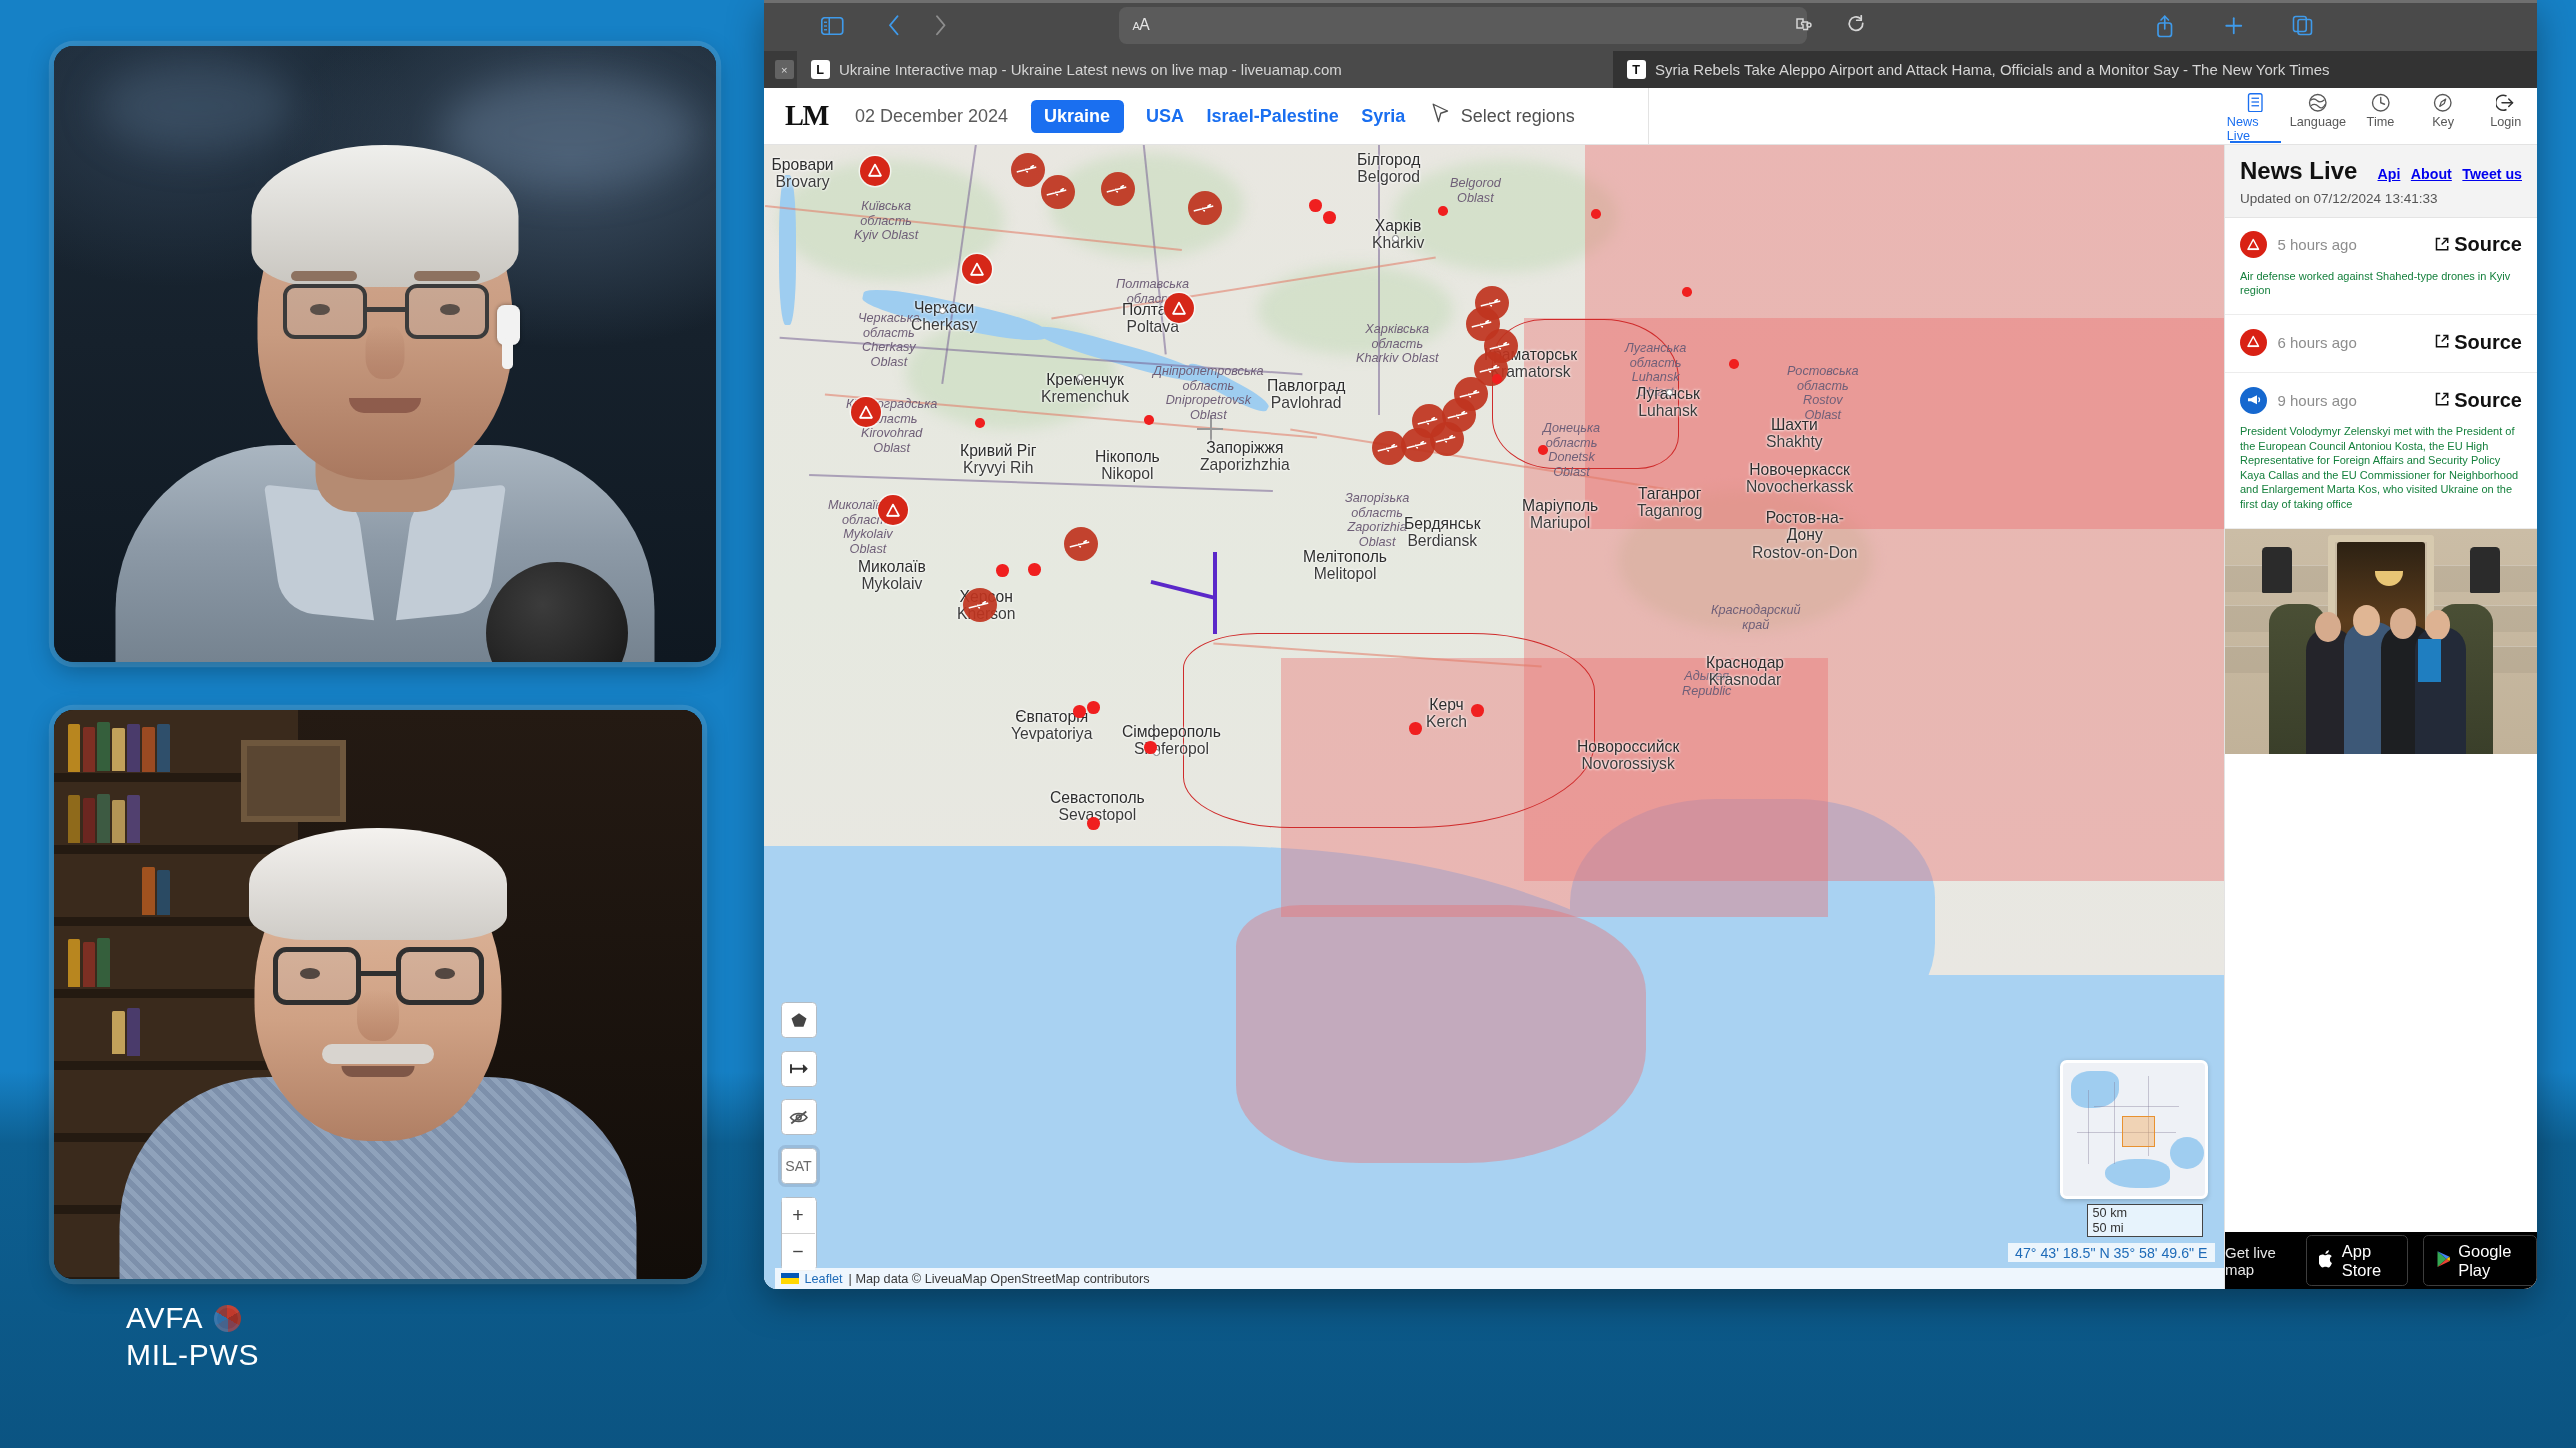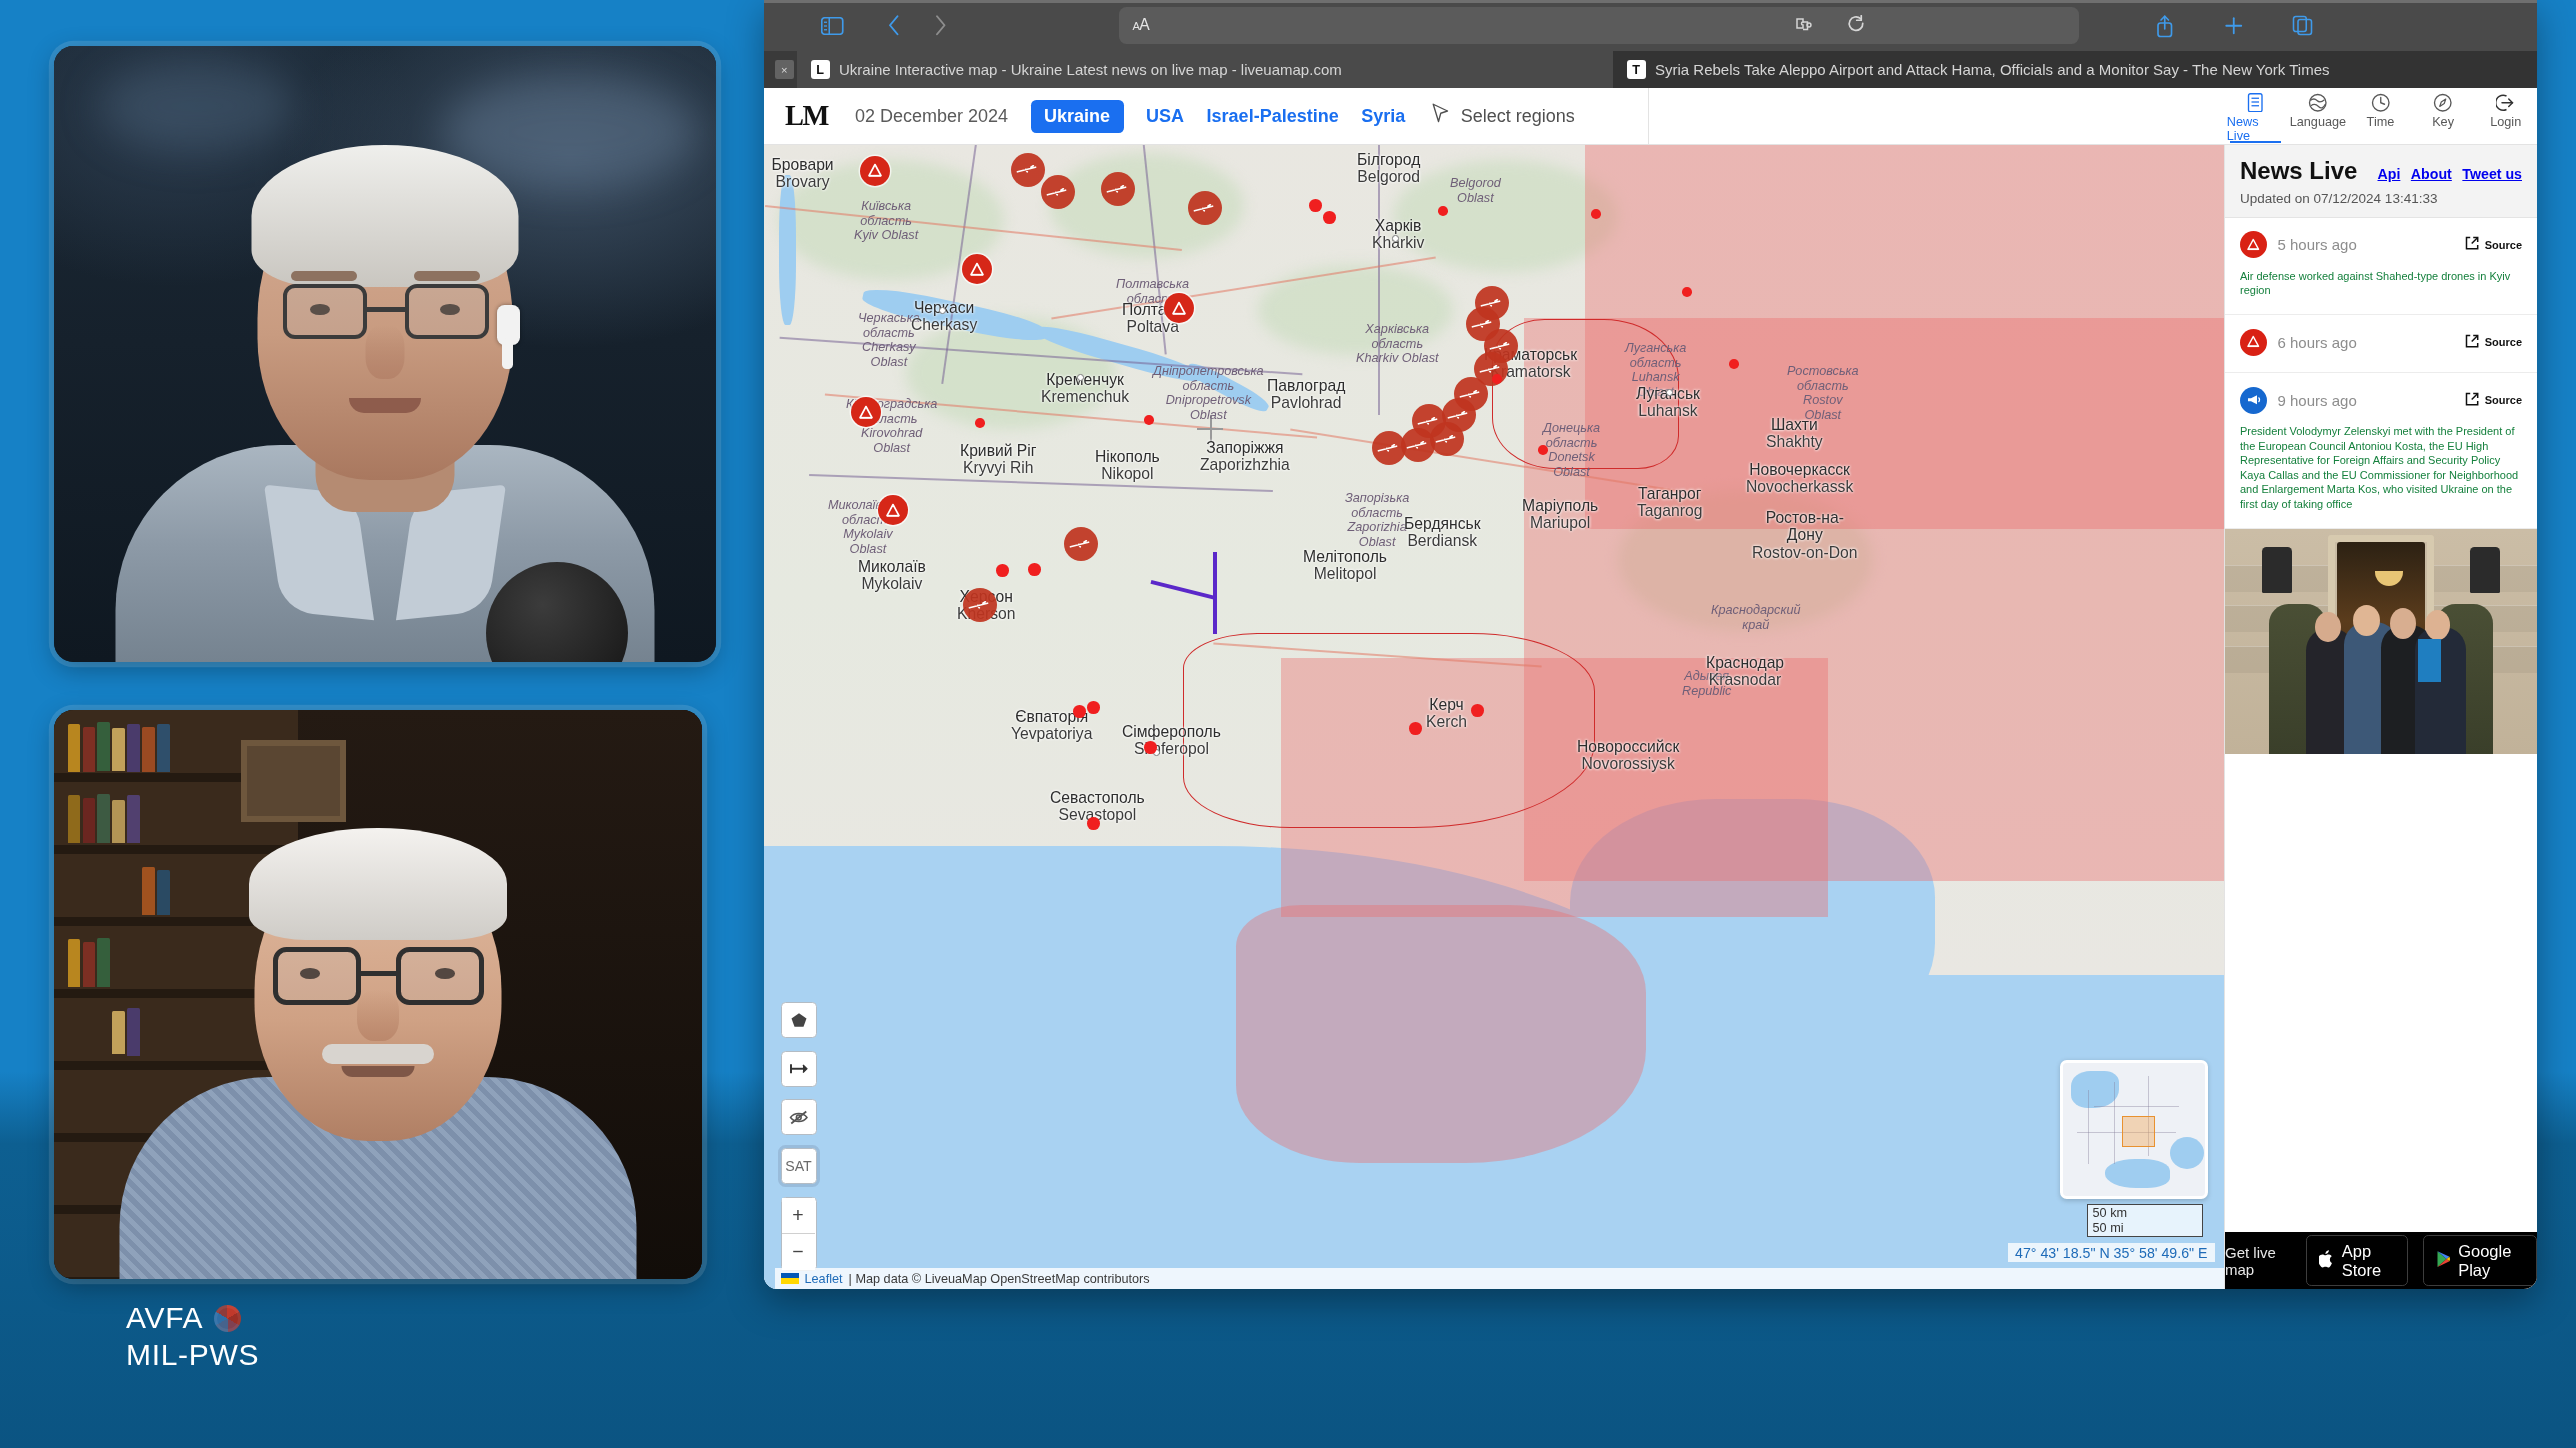--- a/index.html
+++ b/index.html
@@ -120,21 +120,21 @@
     border-radius: 0 0 13.5px 13.5px; overflow:hidden; background:#3a3a3a;
     box-shadow: 0 12px 36px rgba(0,0,0,.35); }
 
   
   #toolbar { position:relative; height:51px; background:#4a4a4a; display:flex; align-items:center; }
   #toolbar:before { content:""; position:absolute; left:0; right:0; top:0; height:3px; background:#6f6f6f; }
   .tb-icon { color:#3f9aea; display:flex; align-items:center; justify-content:center; }
   #sidebar-btn { margin-left: 57px; }
   #nav-back  { margin-left: 43px; }
   #nav-fwd   { margin-left: 34px; color:#8d8d8d; }
-  #urlbar { position:absolute; left:355px; width:960px; height:37px; top:6.7px;
+  #urlbar { position:absolute; left:355px; width:688px; height:37px; top:6.7px;
     background:#5b5b5b; border-radius:7.5px; display:flex; align-items:center; }
   #aa-btn { position:absolute; left:13.5px; color:#e4e4e4; font-size:15.7px; letter-spacing:-0.7px; }
   #aa-btn .small { font-size:11.2px; }
   #url-center { position:absolute; left:0; right:0; display:flex; justify-content:center;
     align-items:center; gap:6.7px; color:#ededed; font-size:17px; }
   #lock-icon { width:9.7px; height:12px; position:relative; display:inline-block; }
   #lock-icon:before { content:""; position:absolute; left:0; bottom:0; width:9.7px; height:6.7px;
     background:#cfcfcf; border-radius:1.5px; }
   #lock-icon:after { content:""; position:absolute; left:2.2px; top:0; width:5.2px; height:6px;
     border:1.5px solid #cfcfcf; border-bottom:0; border-radius:3px 3px 0 0; }
@@ -274,21 +274,21 @@
   #news-updated { margin-top:6px; font-size:13.5px; color:#555; }
   #news-list { flex:1 1 auto; overflow:hidden; }
   .news-item { padding:13.5px 15px 16.5px 15px; border-bottom:0.7px solid #ececec; }
   .ni-head { display:flex; align-items:center; justify-content:space-between; }
   .ni-left { display:flex; align-items:center; gap:10.5px; }
   .ni-badge { width:27px; height:27px; border-radius:50%; display:flex; align-items:center;
     justify-content:center; }
   .ni-badge.drone { background:#d92114; }
   .ni-badge.statement { background:#1668cf; }
   .ni-time { font-size:15px; color:#8d8d8d; }
-  .ni-source { display:flex; align-items:center; gap:5.2px; font-size:11px; font-weight:bold; color:#111; }
+  .ni-source { display:flex; align-items:center; gap:5.2px; font-size:20px; font-weight:bold; color:#111; }
   .ni-text { margin-top:10.5px; font-size:11px; line-height:1.32; color:#15803d; }
   #news-photo { height:225px; background:#cdbba5; position:relative; overflow:hidden; }
   
   .ph-wall { position:absolute; inset:0; background: linear-gradient(180deg,#cbbda6 0%,#c1b299 100%); }
   .ph-stone { position:absolute; background:rgba(0,0,0,.05); border-top:0.7px solid rgba(255,255,255,.25); }
   .ph-door { position:absolute; left:36%; top:6%; width:28%; height:92%;
     background: linear-gradient(180deg,#2c2113 0%, #5b3c1c 38%, #3a2812 100%); border-radius:3px; }
   .ph-doorframe { position:absolute; left:33%; top:3%; width:34%; height:95%;
     border:7.5px solid #d7caaf; border-bottom:0; border-radius:3.7px 3.7px 0 0; }
   .ph-chand { position:absolute; left:48%; top:19%; width:28.5px; height:15px;

